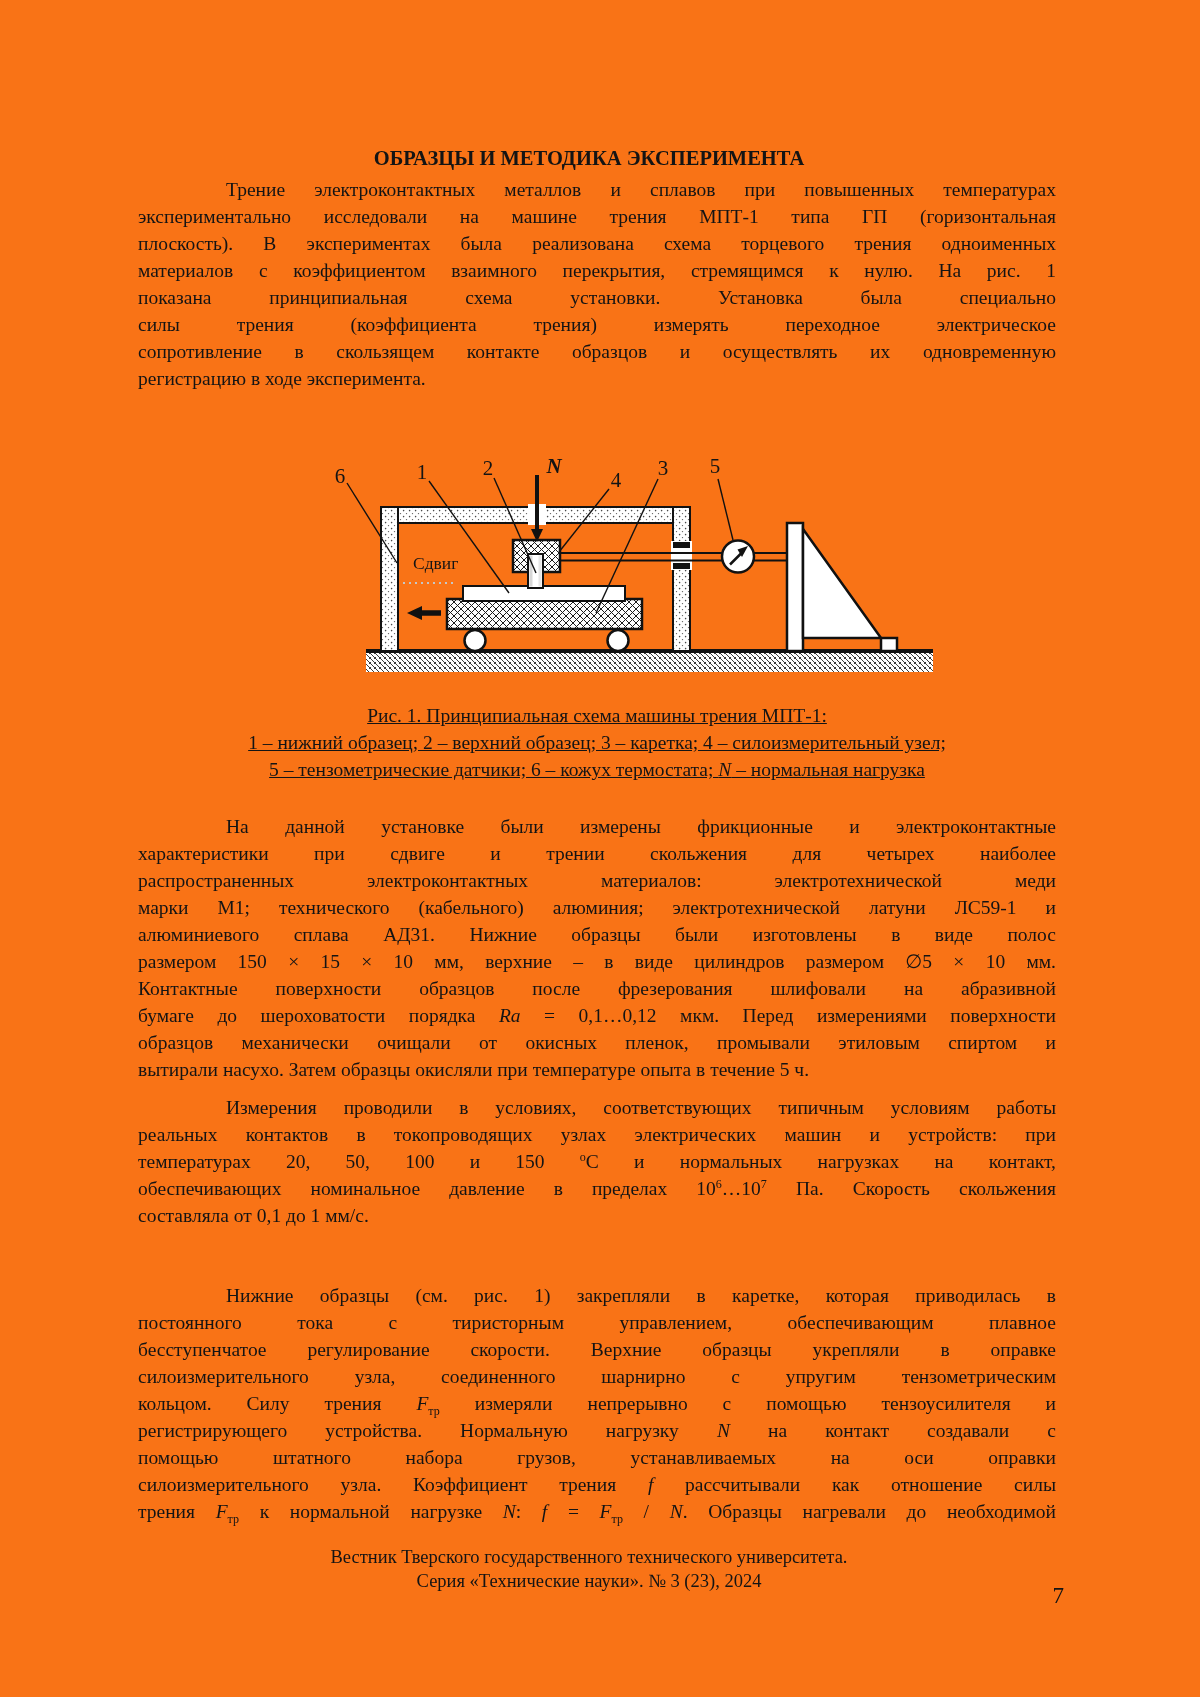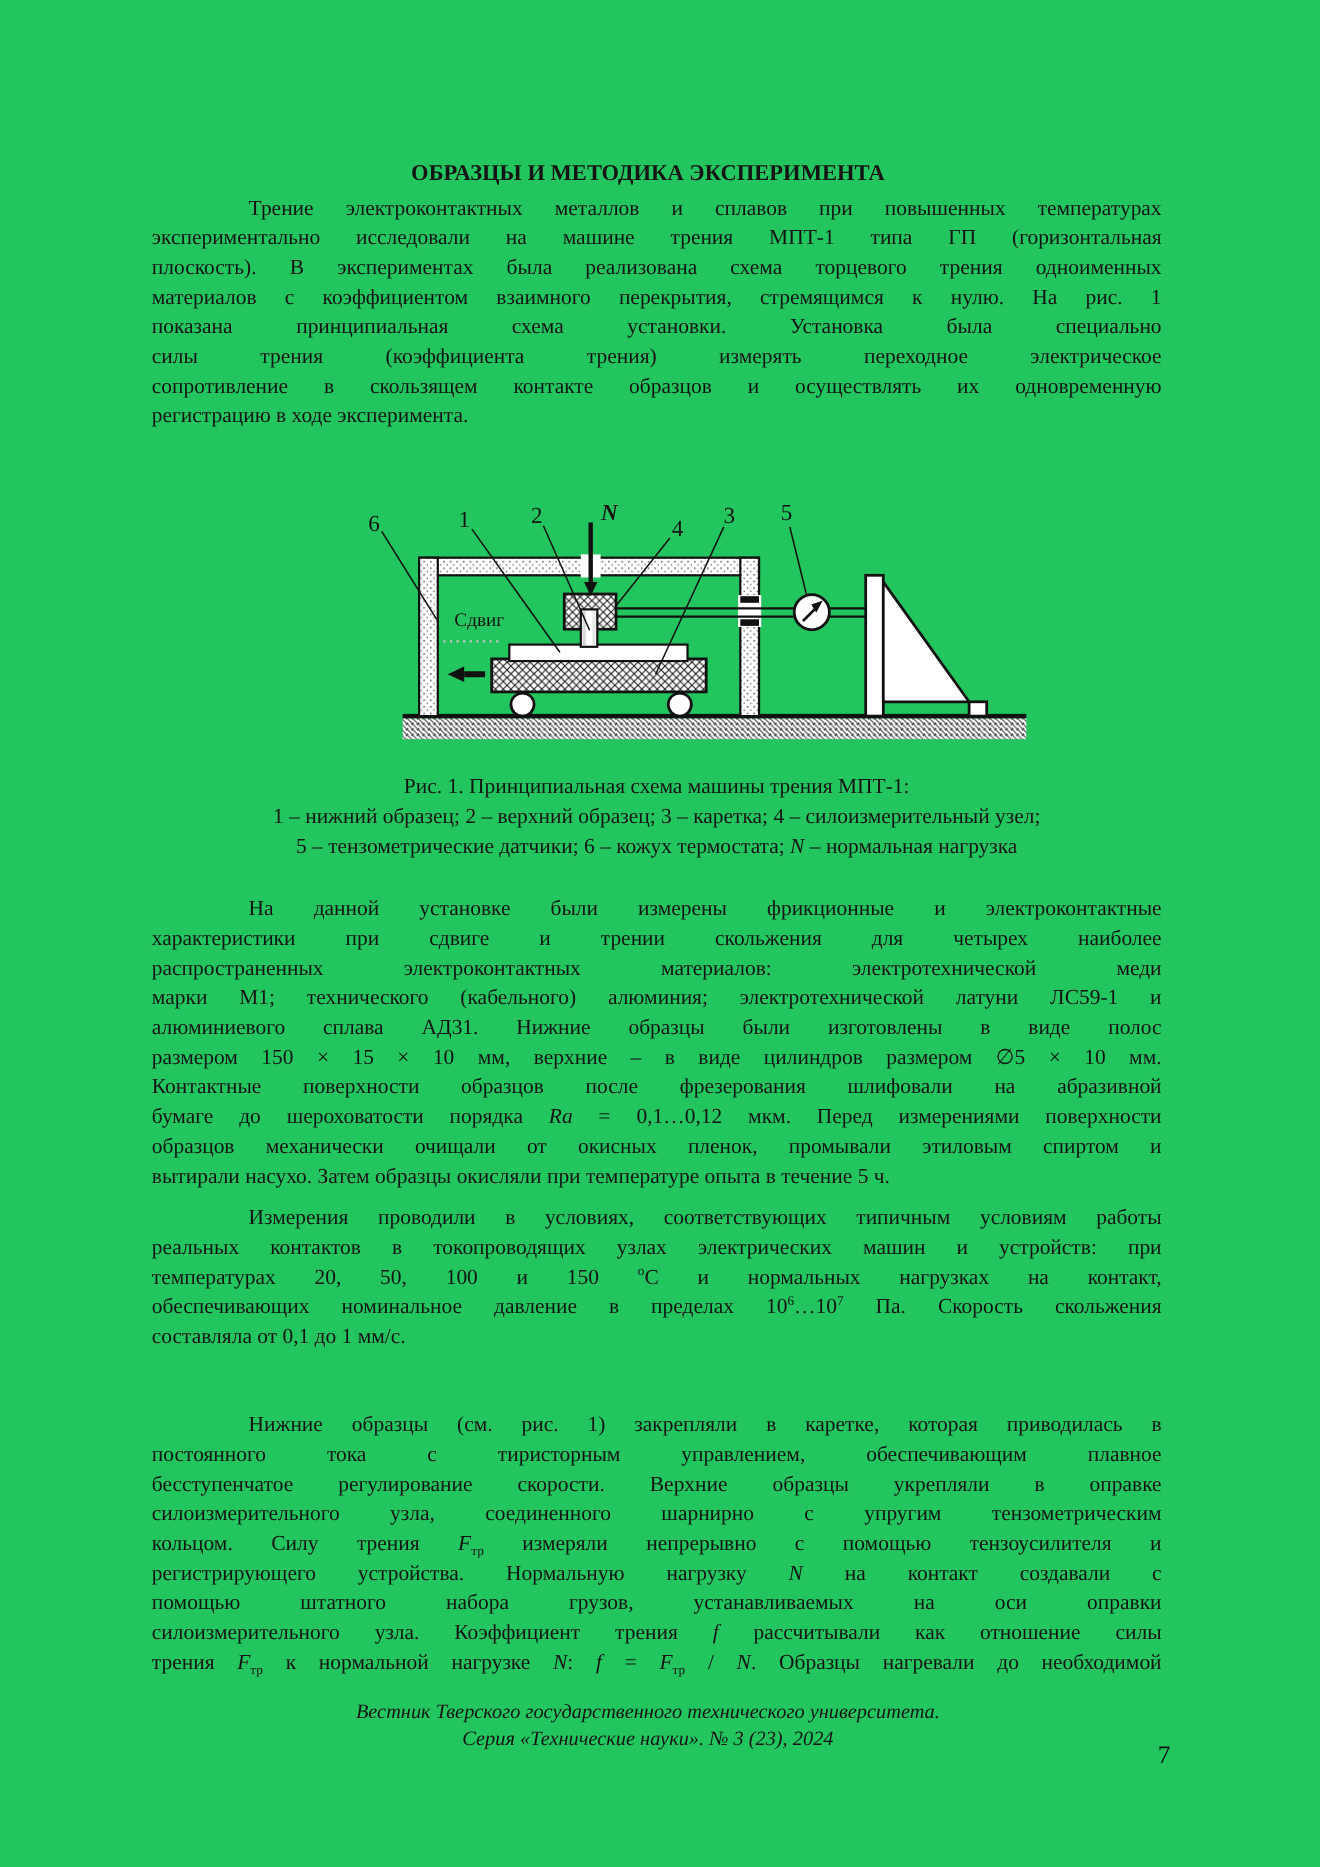--- a/index.html
+++ b/index.html
@@ -1,47 +1,47 @@
 <!DOCTYPE html>
 <html><head>
 <meta charset="utf-8">
 <style>
   html,body{margin:0;padding:0;background:#888;}
   .page{
     position:relative;
     width:1200px;height:1697px;
-    background:#22c55e;
+    background:#f97316;
     color:#141414;
     font-family:"Liberation Serif","DejaVu Serif",serif;
     overflow:hidden;
     margin:0 auto;
   }
   .title{
     position:absolute;top:145px;left:122px;width:934px;
     margin:0;text-align:center;
     font-size:20.5px;font-weight:bold;line-height:27px;
   }
   .tb{
     position:absolute;left:122px;width:934px;
     font-size:19.5px;line-height:27px;
   }
   .line{ text-align:justify; text-align-last:justify;margin-left:16px; }
   .last-left .line:last-child{ text-align-last:left; }
   .indent .line:first-child{ text-indent:88px; }
-  .center-lines .line{ text-align:right; text-align-last:center; }
+  .center-lines .line{ text-align:right; text-align-last:center;text-decoration:underline; }
   .seg-i{ font-style:italic; }
   .seg-sub{ font-size:0.62em; vertical-align:sub; line-height:0; }
   .seg-sup{ font-size:0.62em; vertical-align:super; line-height:0; }
   .fig{
     position:absolute;left:300px;top:413px;width:650px;height:262px;
   }
   .fig text{ font-family:"Liberation Serif","DejaVu Serif",serif; }
   .footer{
     position:absolute;top:1545px;left:122px;width:934px;
-    text-align:center;font-style:italic;
+    text-align:center;
     font-size:18.5px;line-height:24px;
   }
   .pagenum{
     position:absolute;top:1583px;left:1020px;width:44px;
     text-align:right;font-size:23px;
   }
 </style>
 </head>
 <body>
 

